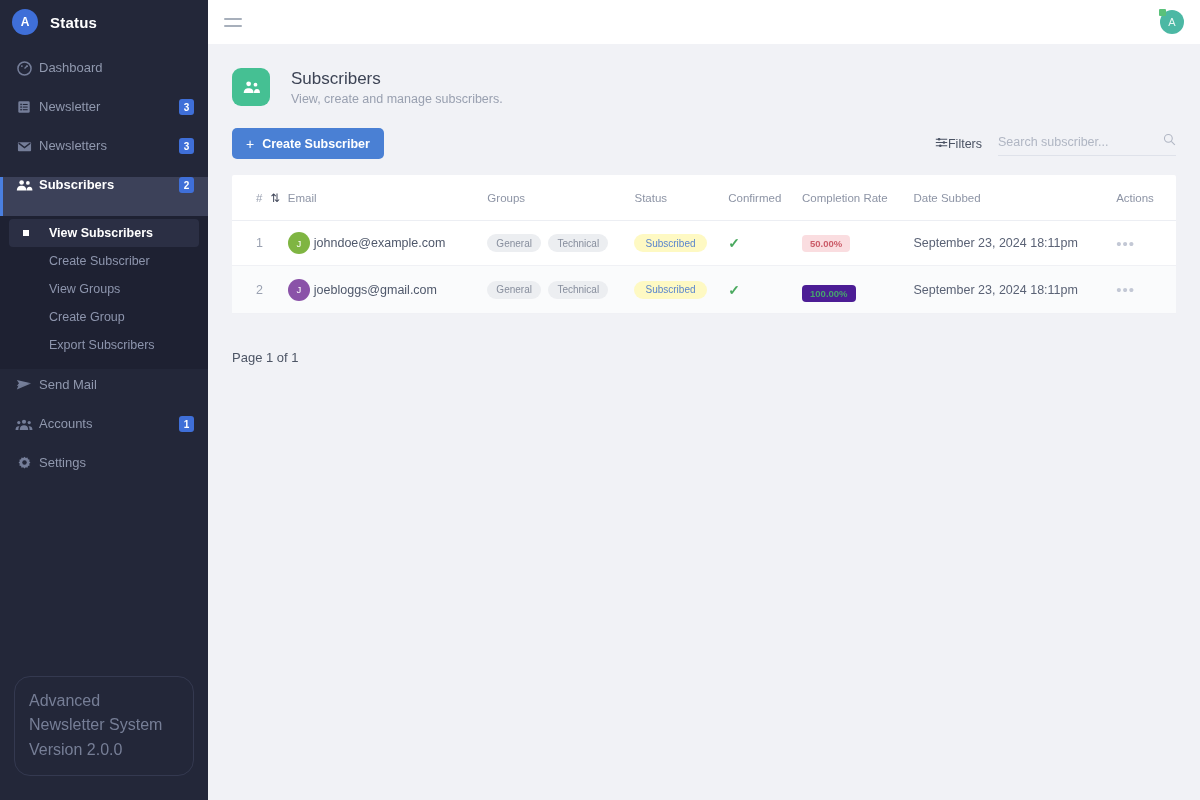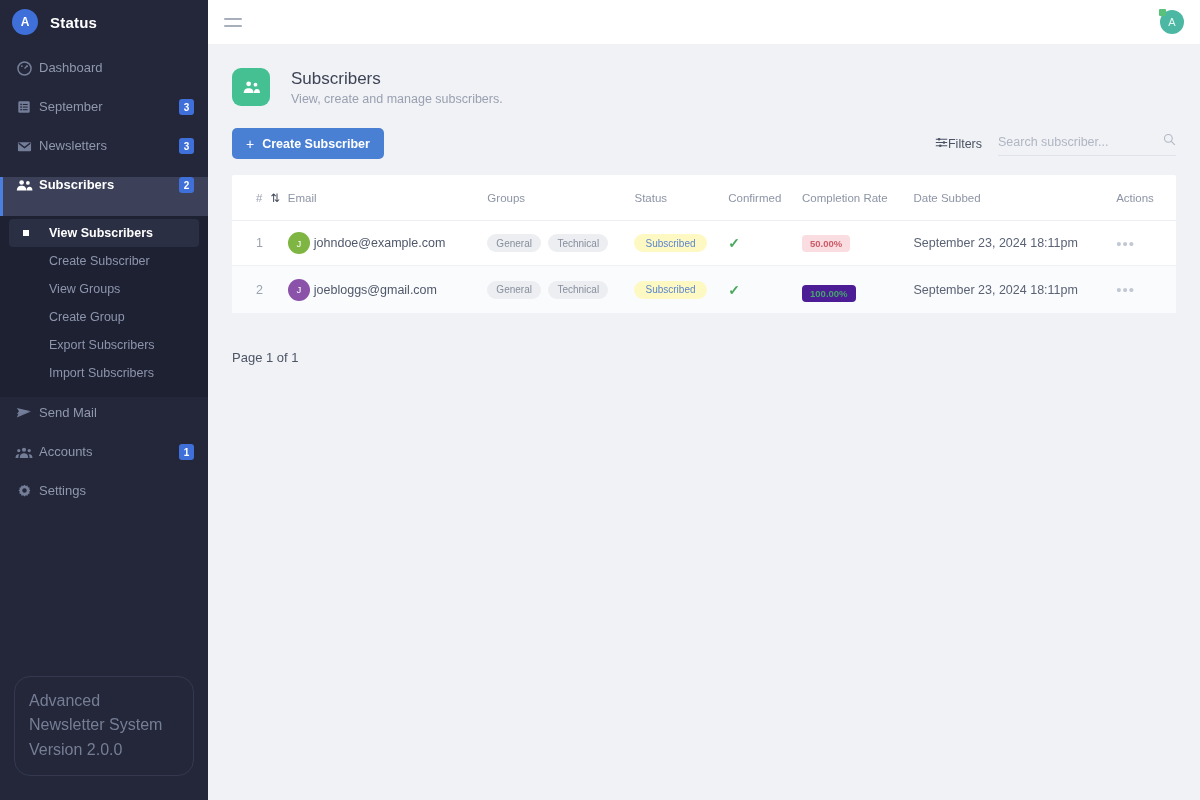--- a/index.html
+++ b/index.html
@@ -270,21 +270,21 @@
         <svg width="14" height="14" viewBox="0 0 16 16" fill="none" stroke="currentColor" stroke-width="1.5">
             <rect x="1.5" y="1.5" width="13" height="13" rx="1.5" fill="currentColor" stroke="none"></rect>
             <rect x="3.8" y="4.2" width="1.7" height="1.7" fill="#232739" stroke="none"></rect>
             <rect x="3.8" y="7.2" width="1.7" height="1.7" fill="#232739" stroke="none"></rect>
             <rect x="3.8" y="10.2" width="1.7" height="1.7" fill="#232739" stroke="none"></rect>
             <rect x="6.6" y="4.5" width="5.6" height="1.2" fill="#232739" stroke="none"></rect>
             <rect x="6.6" y="7.5" width="5.6" height="1.2" fill="#232739" stroke="none"></rect>
             <rect x="6.6" y="10.5" width="5.6" height="1.2" fill="#232739" stroke="none"></rect>
           </svg>
       </span>
-      <span class="lbl">September</span>
+      <span class="lbl">Newsletter</span>
       <span class="badge">3</span>
     </div>
 
     <div class="nav-item">
       <span class="ico">
         <svg width="15" height="15" viewBox="0 0 16 16">
             <rect x="1" y="3.5" width="14" height="9.5" rx="1" fill="currentColor"></rect>
             <path d="M1.8 4.4 L8 9.2 L14.2 4.4" fill="none" stroke="#232739" stroke-width="1.4"></path>
           </svg>
       </span>
@@ -318,23 +318,20 @@
       <span class="sub-lbl">Create Subscriber</span>
     </div>
     <div class="sub-item">
       <span class="sub-lbl">View Groups</span>
     </div>
     <div class="sub-item">
       <span class="sub-lbl">Create Group</span>
     </div>
     <div class="sub-item">
       <span class="sub-lbl">Export Subscribers</span>
-    </div>
-    <div class="sub-item">
-      <span class="sub-lbl">Import Subscribers</span>
     </div>
   </div>
 
   <div class="nav nav-lower">
     <div class="nav-item">
       <span class="ico">
         <svg width="16" height="14" viewBox="0 0 16 14" fill="currentColor">
             <path d="M0.8 2 L15 5.2 L0.8 8 L3 5.2 Z"></path>
             <path d="M3 6.2 L15 5.6 L0.8 11.6 Z" opacity=".95"></path>
           </svg>

